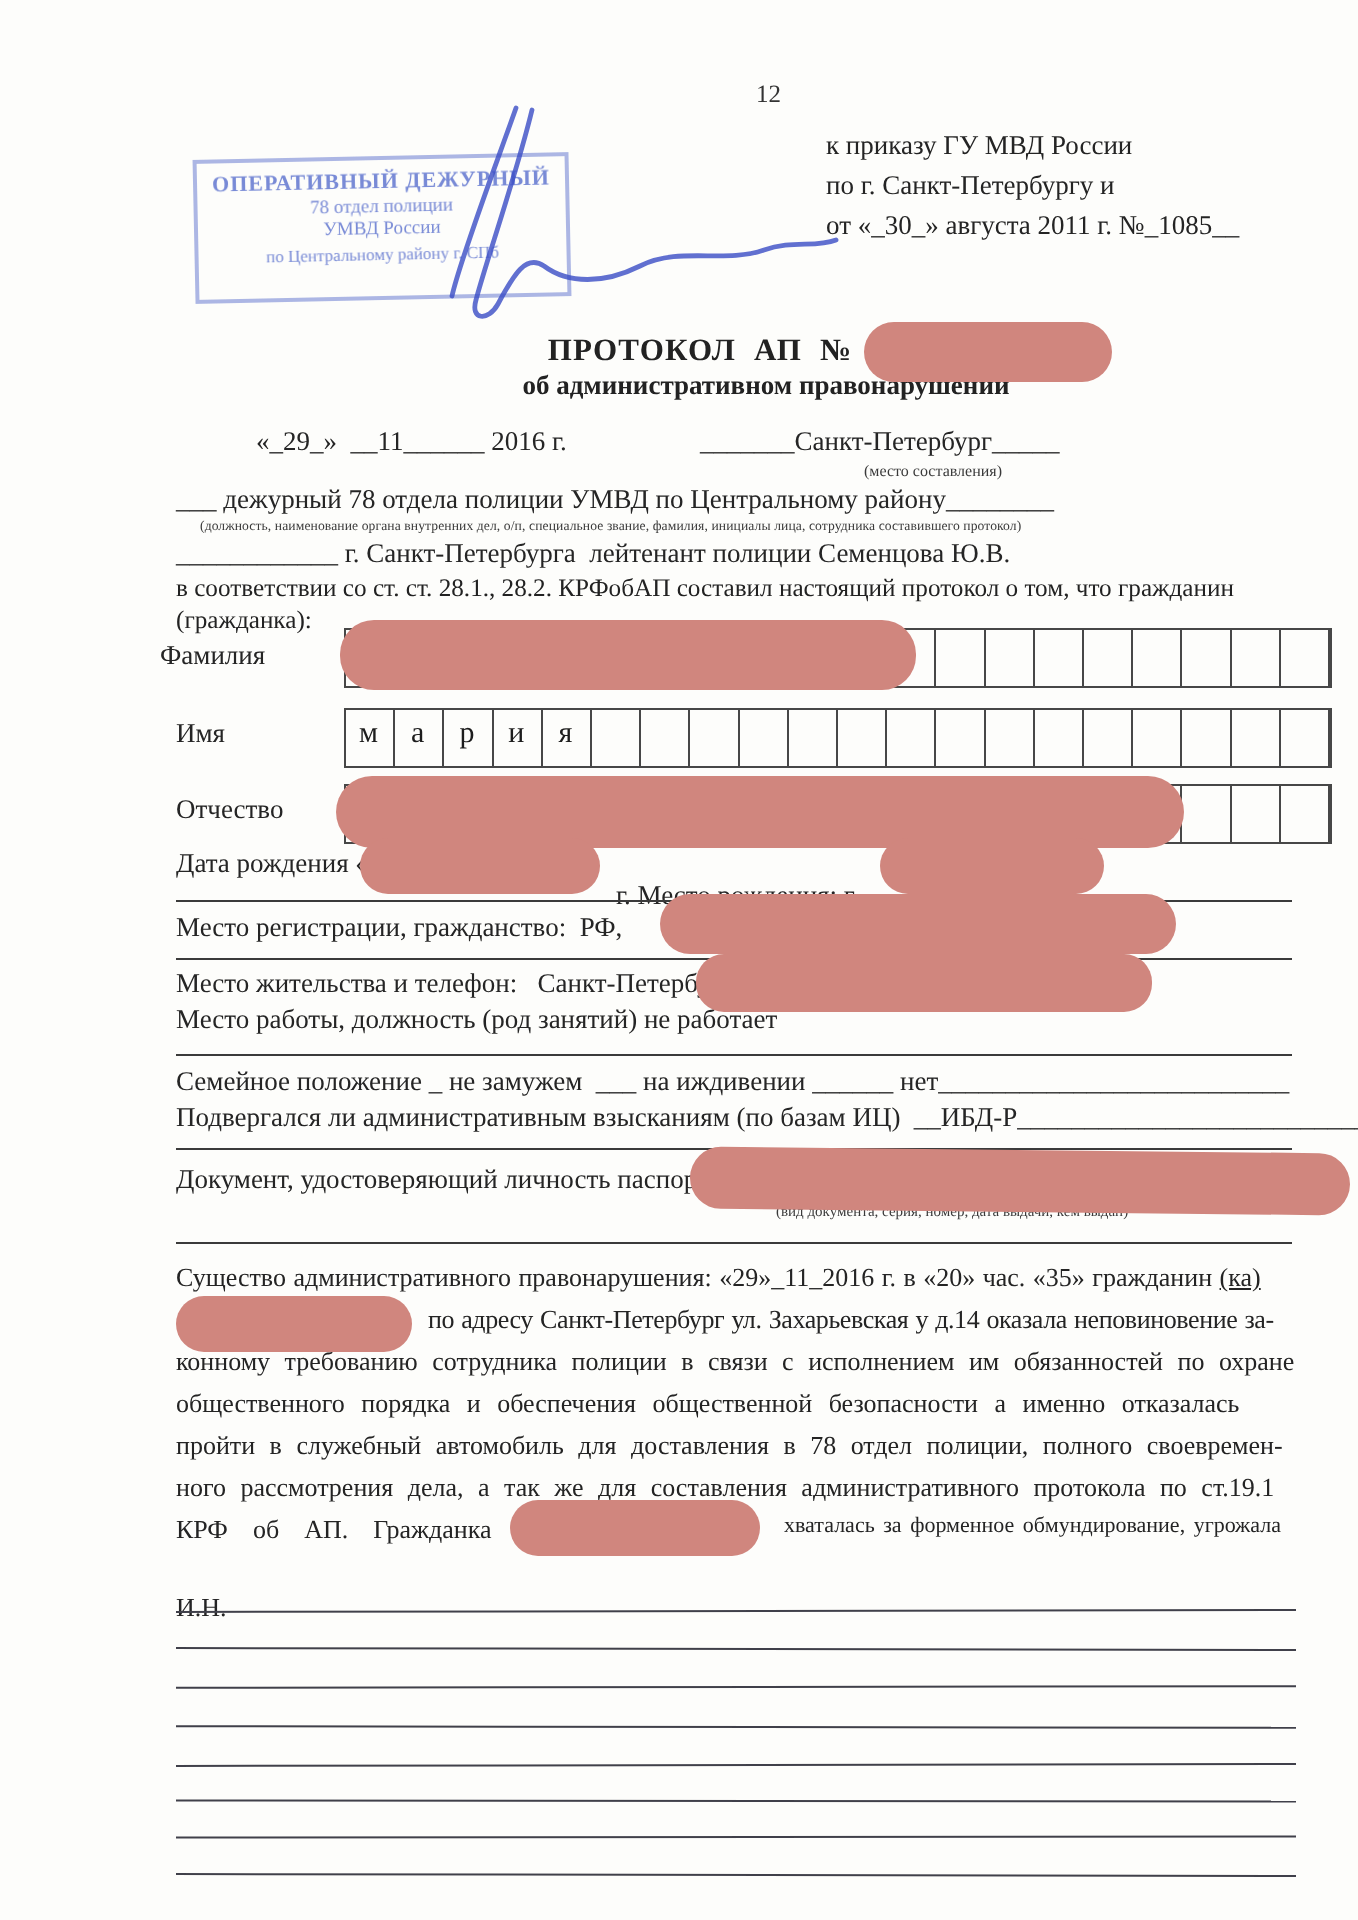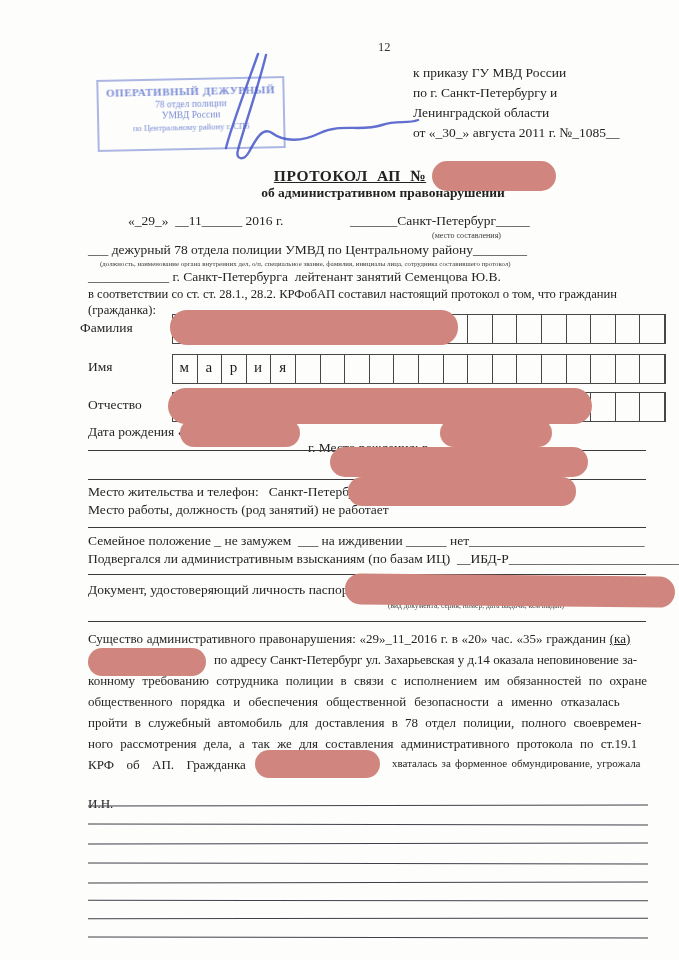--- a/index.html
+++ b/index.html
@@ -28,21 +28,21 @@
     filter:blur(0.3px); opacity:0.85;
   }
   .stamp .s1 { font-size:11px; font-weight:bold; letter-spacing:0.5px; }
   .stamp .s2 { font-size:9.5px; margin-top:2px; }
   .stamp .s3 { font-size:9.5px; margin-top:1px; }
   .stamp .s4 { font-size:8.5px; margin-top:2px; }
 
   .sig { left:150px; top:50px; width:300px; height:115px; }
 
   .titlerow { left:170px; top:161px; width:490px; display:flex; justify-content:center; align-items:center; gap:6px; }
-  .title { font-size:15.5px; font-weight:bold; letter-spacing:0.6px;text-decoration:underline; }
+  .title { font-size:15.5px; font-weight:bold; letter-spacing:0.6px; }
   .subtitle { left:88px; top:185px; width:590px; text-align:center; font-size:13.5px; font-weight:bold; }
 
   .redact { position:absolute; background:#d0867e; border-radius:16px; z-index:5; }
 
   .sep { position:absolute; left:88px; width:558px; border-top:1.8px solid #3b3b3b; }
   .bline { position:absolute; left:88px; width:560px; border-top:1.5px solid #40404a; }
 
   .boxrow {
     position:absolute; left:172px; width:492px; height:28px;
     border:1px solid #474747; box-sizing:content-box;
@@ -59,21 +59,20 @@
 </head>
 <body>
 
 <div class="page">
 
   <div class="abs pagenum" style="left:378px; top:40px;">12</div>
 
   <div class="abs appendix" style="left:413px; top:63px;">
     <div>к приказу ГУ МВД России</div>
     <div>по г. Санкт-Петербургу и</div>
-    <div>Ленинградской области</div>
     <div class="pre">от «_30_» августа 2011 г. №_1085__</div>
   </div>
 
   <div class="abs stamp">
     <div class="s1">ОПЕРАТИВНЫЙ ДЕЖУРНЫЙ</div>
     <div class="s2">78 отдел полиции</div>
     <div class="s3">УМВД России</div>
     <div class="s4">по Центральному району г. СПб</div>
   </div>
 
@@ -86,21 +85,21 @@
     <span class="redact" style="position:static; width:124px; height:30px; border-radius:15px;"></span>
   </div>
   <div class="abs subtitle">об административном правонарушении</div>
 
   <div class="abs txt pre" style="left:88px; top:213px;margin-left:40px;">«_29_»  __11______ 2016 г.</div>
   <div class="abs txt pre" style="left:350px; top:213px;">_______Санкт-Петербург_____</div>
   <div class="abs caption" style="left:432px; top:231px;">(место составления)</div>
 
   <div class="abs txt pre" style="left:88px; top:242px;">___ дежурный 78 отдела полиции УМВД по Центральному району________</div>
   <div class="abs tinycaption" style="left:100px; top:260px; width:550px;">(должность, наименование органа внутренних дел, о/п, специальное звание, фамилия, инициалы лица, сотрудника составившего протокол)</div>
-  <div class="abs txt pre" style="left:88px; top:269px;">____________ г. Санкт-Петербурга  лейтенант занятий Семенцова Ю.В.</div>
+  <div class="abs txt pre" style="left:88px; top:269px;">____________ г. Санкт-Петербурга  лейтенант полиции Семенцова Ю.В.</div>
   <div class="abs small-fit" style="left:88px; top:287px;">в соответствии со ст. ст. 28.1., 28.2. КРФобАП составил настоящий протокол о том, что гражданин</div>
   <div class="abs small-fit" style="left:88px; top:303px;">(гражданка):</div>
 
   <div class="abs txt" style="left:80px; top:320px;">Фамилия</div>
   <div class="boxrow" style="top:314px;"></div>
   <div class="redact" style="left:170px; top:310px; width:288px; height:35px; border-radius:17px;"></div>
 
   <div class="abs txt" style="left:88px; top:359px;">Имя</div>
   <div class="boxrow" style="top:354px;"></div>
   <div class="letters" style="top:359px;">
@@ -114,20 +113,21 @@
   <div class="abs txt" style="left:88px; top:397px;">Отчество</div>
   <div class="boxrow" style="top:392px;"></div>
   <div class="redact" style="left:168px; top:388px; width:424px; height:36px; border-radius:18px;"></div>
 
   <div class="abs txt" style="left:88px; top:424px;">Дата рождения «</div>
   <div class="redact" style="left:180px; top:419px; width:120px; height:28px; border-radius:14px;"></div>
   <div class="abs txt" style="left:308px; top:424px;margin-top:16px;">г. Место рождения: г</div>
   <div class="redact" style="left:440px; top:419px; width:112px; height:28px; border-radius:14px;"></div>
   <div class="sep" style="top:450px;"></div>
 
+  <div class="abs txt pre" style="left:88px; top:456px;">Место регистрации, гражданство:  РФ,</div>
   <div class="redact" style="left:330px; top:447px; width:258px; height:30px; border-radius:15px;"></div>
   <div class="sep" style="top:479px;"></div>
 
   <div class="abs txt pre" style="left:88px; top:484px;">Место жительства и телефон:   Санкт-Петербург у</div>
   <div class="redact" style="left:348px; top:477px; width:228px; height:29px; border-radius:14px;"></div>
   <div class="abs txt" style="left:88px; top:502px;">Место работы, должность (род занятий) не работает</div>
   <div class="sep" style="top:527px;"></div>
 
   <div class="abs txt pre" style="left:88px; top:533px;">Семейное положение _ не замужем  ___ на иждивении ______ нет__________________________</div>
   <div class="abs txt pre" style="left:88px; top:551px;">Подвергался ли административным взысканиям (по базам ИЦ)  __ИБД-Р____________________________</div>

